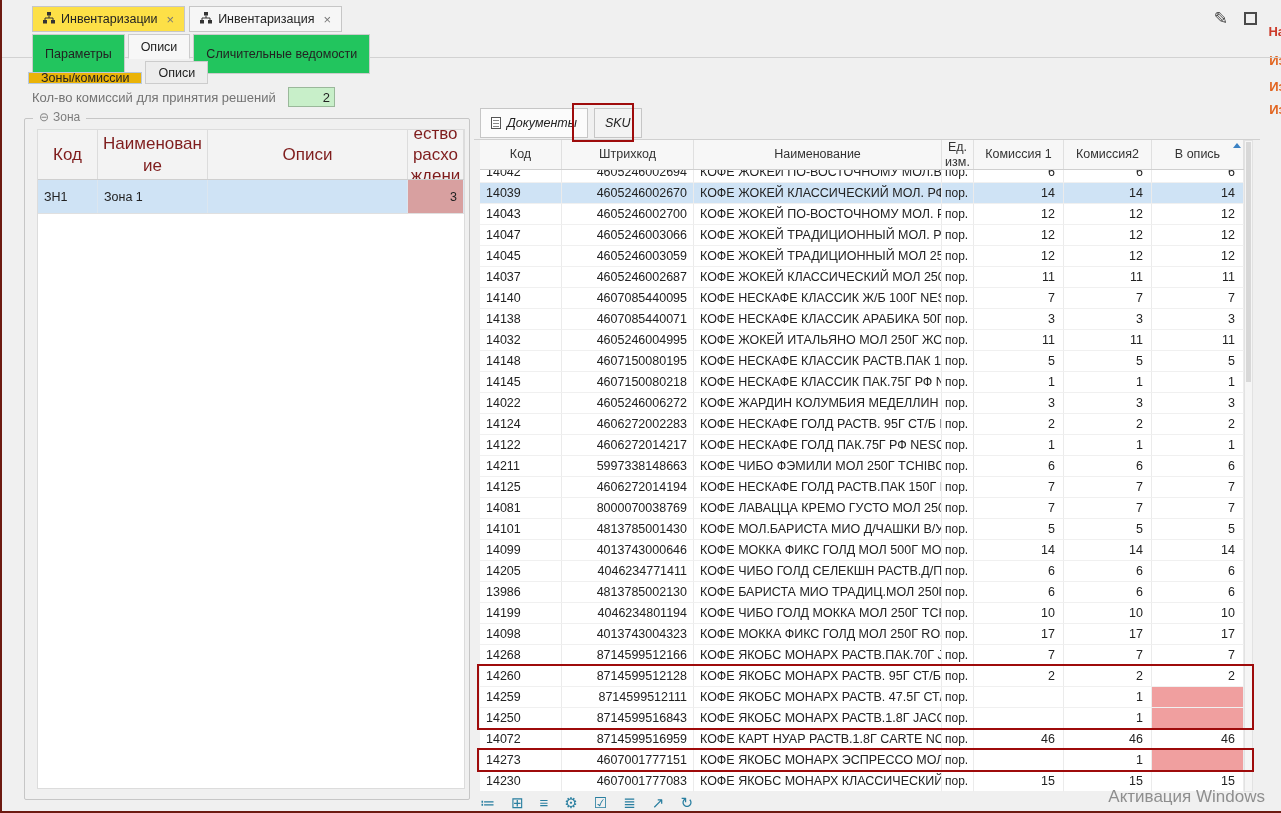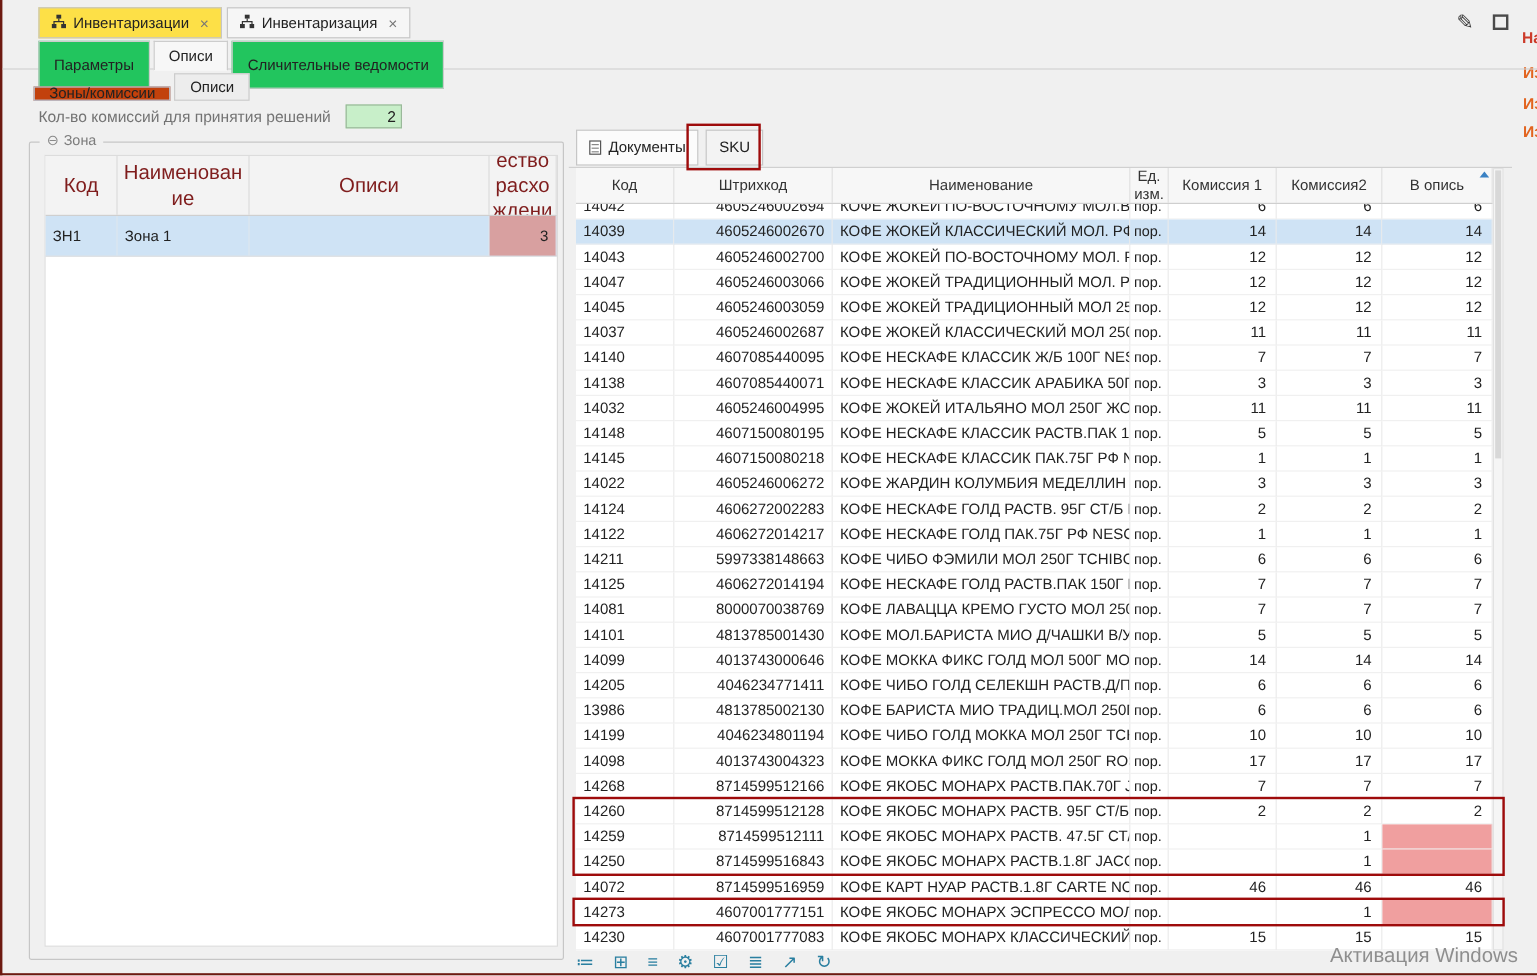--- a/index.html
+++ b/index.html
@@ -21,21 +21,21 @@
   
   .l2bar { position:absolute; left:0; top:34px; width:1281px; height:24px; border-bottom:1px solid #d2d2d2; }
   .l2bar .tabs { margin-left:30px; display:flex; height:24px; gap:3px; }
   .tabbtn { display:flex; align-items:center; padding:0 12px; font-size:12.5px;
             background:#22c55e; border:1px solid #cccccc; height:40px; }
   .tabbtn.active { background:#f7f7f7; border-bottom:1px solid #f7f7f7; height:25px; z-index:2; }
   
   .l3bar { position:absolute; left:26px; top:61px; display:flex; gap:3px; height:23px; }
   .tab3 { display:flex; align-items:center; padding:0 12px; font-size:12.5px;
           background:#ededed; border:1px solid #cccccc; }
-  .tab3.active { background:#c2410c; border:1px solid #b8c8dc;margin-top:11px; }
+  .tab3.active { background:#eab308; border:1px solid #b8c8dc;margin-top:11px; }
   
   .commission { position:absolute; left:30px; top:90px; font-size:13px; color:#737373; }
   .cinput { position:absolute; left:286px; top:87px; width:47px; height:20px;
             background:#c8efc9; border:1px solid #9ab89a; font-size:13px;
             display:flex; align-items:center; justify-content:flex-end; padding-right:4px; }
   
   .zone { position:absolute; left:22px; top:118px; width:446px; height:682px;
           border:1px solid #c6c6c6; border-radius:2px; }
   .zone-legend { position:absolute; left:8px; top:-9px; background:#f0f0f0; padding:0 6px;
                  font-size:12px; color:#7c7c7c; display:flex; align-items:center; gap:4px; }
@@ -48,21 +48,21 @@
          border-right:1px solid #dcdcdc; text-align:center; overflow:hidden;
          overflow-wrap:anywhere; line-height:1.25; padding:1px 2px; }
   .zrow { display:grid; grid-template-columns:60px 110px 200px 56px; height:34px; background:#cfe3f5;
           border-bottom:1px solid #e0e0e0; }
   .zc { display:flex; align-items:center; font-size:12.5px; padding-left:6px;
         border-right:1px solid #dce6ef; overflow:hidden; white-space:nowrap; }
   .zc.count { justify-content:flex-end; padding-right:6px; background:#d8a0a0; }
   
   .rtabs { position:absolute; left:478px; top:108px; display:flex; gap:6px; height:30px; }
   .rtab { display:flex; align-items:center; gap:6px; padding:0 10px; font-size:12.5px;
-          border:1px solid #c6c6c6; background:#fbfbfb; }
+          border:1px solid #c6c6c6; background:#fbfbfb;font-style:italic; }
   .rtab.active { background:#f3f3f3;text-align:center; }
   .rtabline { position:absolute; left:472px; top:139px; width:786px; border-bottom:1px solid #d0d0d0; }
   .docicon { width:10px; height:12px; border:1px solid #555; background:#fff; position:relative; }
   .docicon::before { content:""; position:absolute; left:1px; top:2px; width:6px; height:1px; background:#888;
                      box-shadow:0 3px 0 #888, 0 6px 0 #888; }
   
   .thead { position:absolute; left:478px; top:140px; width:764px; height:30px;
            display:grid; grid-template-columns:82px 132px 248px 32px 90px 88px 92px;
            background:#f7f7f7; border-bottom:1px solid #cfcfcf; }
   .thc { display:flex; align-items:center; justify-content:center; text-align:center;

